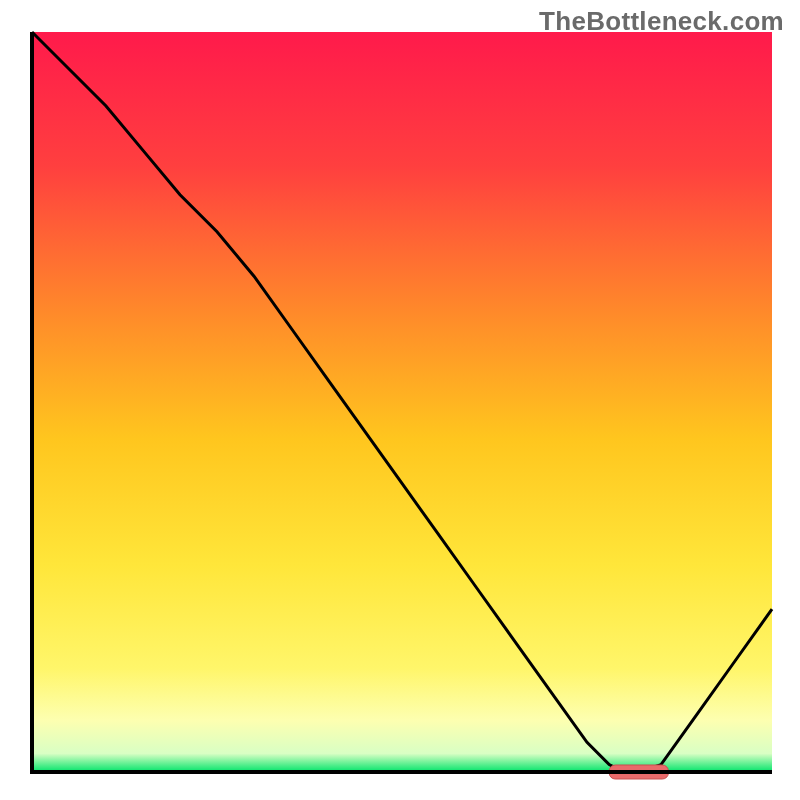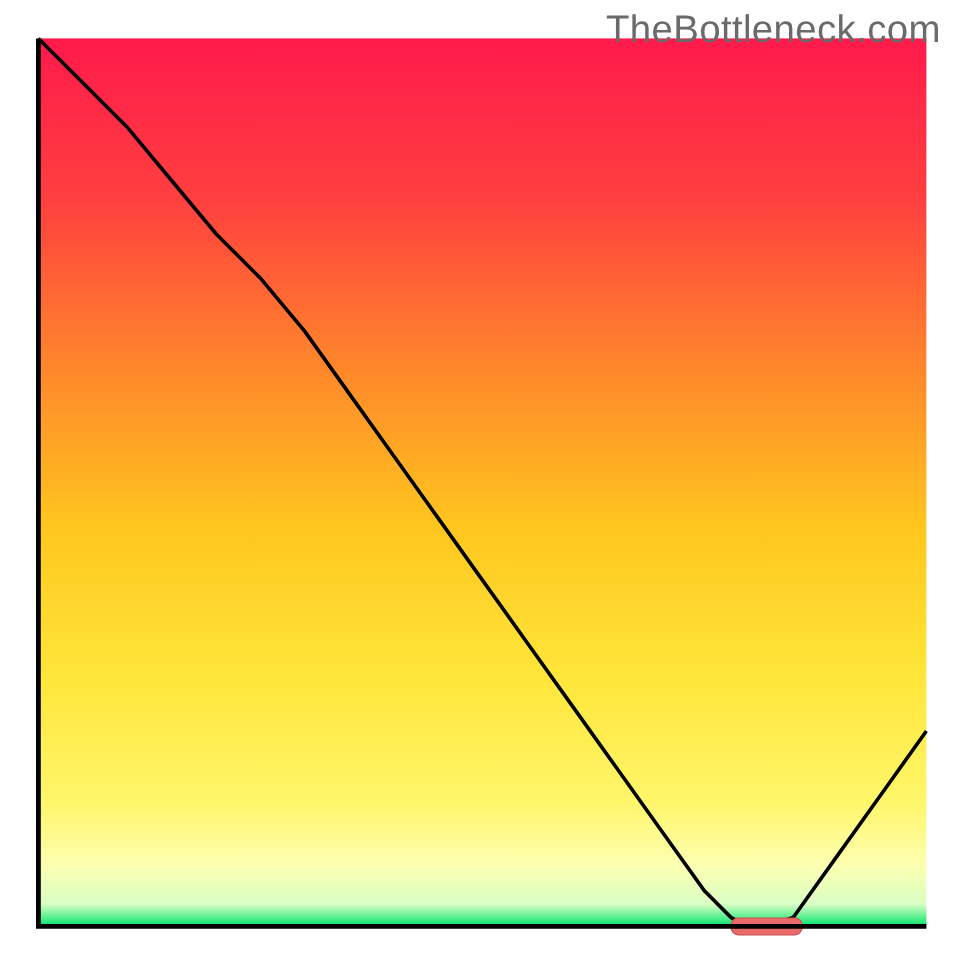--- a/index.html
+++ b/index.html
@@ -13,22 +13,22 @@
   .canvas {
     position: relative;
     width: 800px;
     height: 800px;
   }
   .watermark {
     position: absolute;
     top: 6px;
     right: 16px;
     font-family: Arial, Helvetica, sans-serif;
-    font-size: 32px;
-    font-weight: 400;
+    font-size: 26px;
+    font-weight: 700;
     color: #6a6a6a;
     letter-spacing: 0.3px;
     user-select: none;
   }
   svg { display: block; }
 </style>
 </head>
 <body>
 
 <div class="canvas">

